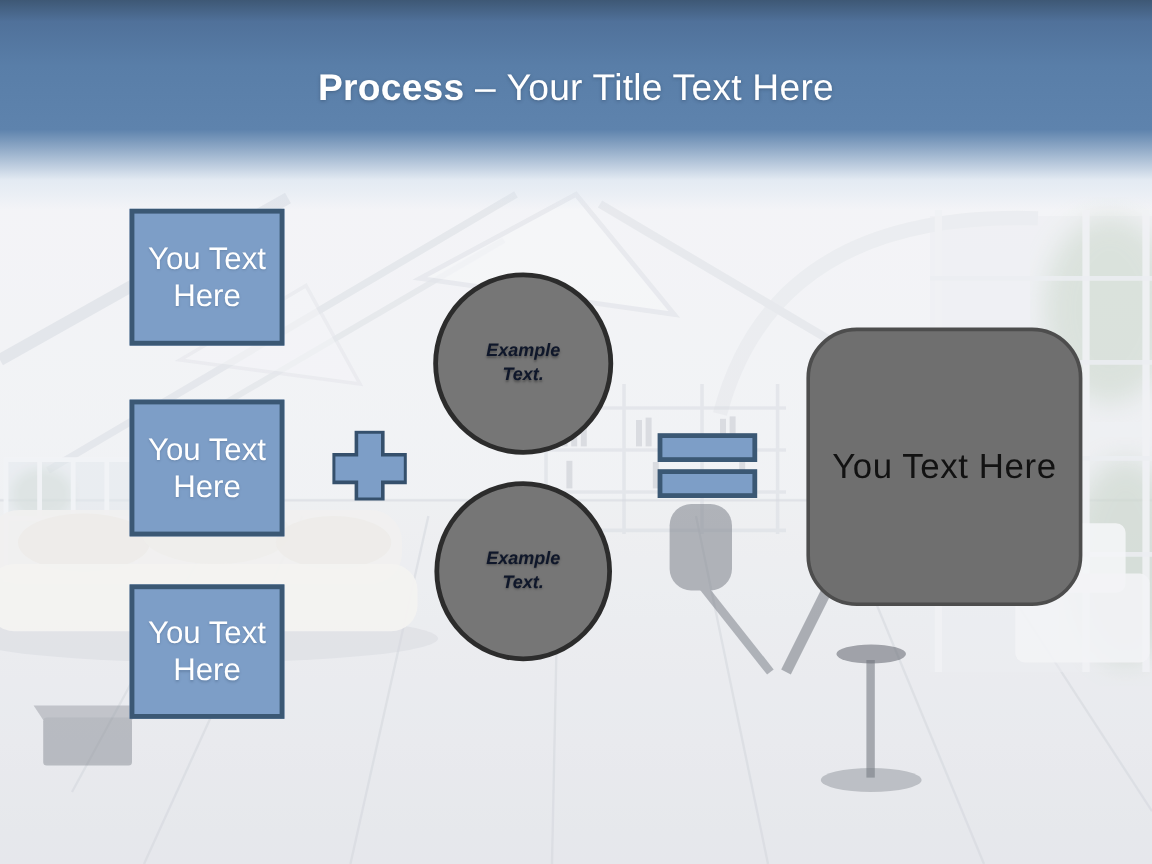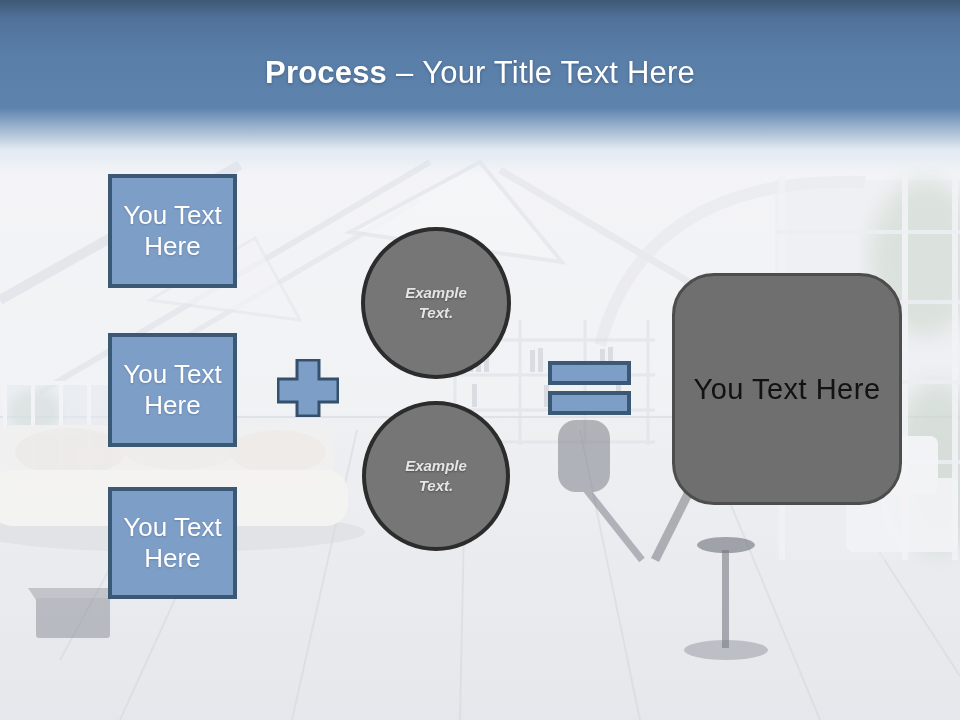--- a/index.html
+++ b/index.html
@@ -45,21 +45,21 @@
   .op-equals{position:absolute;left:545px;top:359px;z-index:4;}
   
   .gray-circle{
     position:absolute;z-index:5;border-radius:50%;
     background:#767676;border:4px solid #2c2c2c;
     display:flex;align-items:center;justify-content:center;text-align:center;
   }
   .circle-1{left:361px;top:227px;width:150px;height:152px;}
   .circle-2{left:362px;top:401px;width:148px;height:150px;}
   .gray-circle .gc-label{
-    display:block;width:92px;color:#e5e5e5;font-size:15px;line-height:20px;
+    display:block;width:92px;color:#0f172a;font-size:15px;line-height:20px;
     font-weight:700;font-style:italic;
     text-shadow:0 1px 2px rgba(0,0,0,.35);
   }
   
   .result-box{
     position:absolute;left:672px;top:273px;width:230px;height:232px;z-index:4;
     background:#6f6f6f;border:3px solid #4d4d4d;border-radius:42px;
     display:flex;align-items:center;justify-content:center;text-align:center;
     color:#121212;font-size:29px;letter-spacing:.5px;white-space:nowrap;
   }

